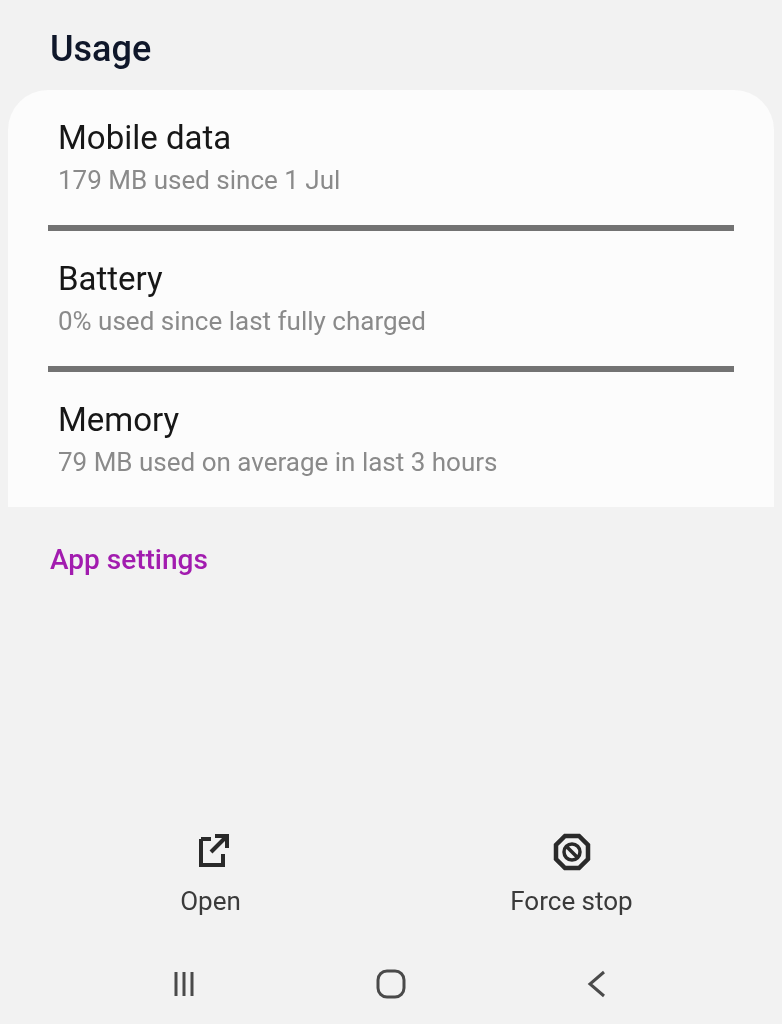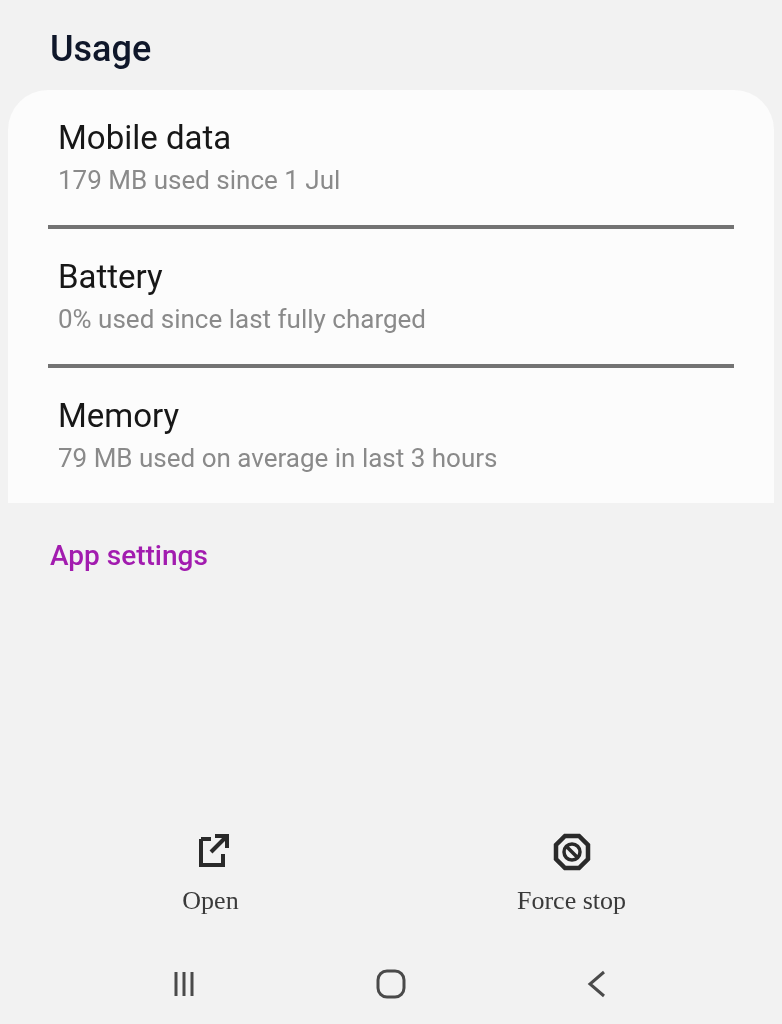--- a/index.html
+++ b/index.html
@@ -26,21 +26,21 @@
       border-radius: 40px;
       margin: 0 8px;
       padding: 0 40px;
     }
     .card-no-bottom-radius {
       border-bottom-left-radius: 0;
       border-bottom-right-radius: 0;
     }
     .list-item {
       padding: 28px 10px 30px 10px;
-      border-bottom: 4px solid #737373;
+      border-bottom: 6px solid #737373;
     }
     .list-item:last-child {
       border-bottom: none;
     }
     .item-title {
       font-size: 33px;
       color: #171717;
       font-weight: 400;
       margin-bottom: 8px;
     }
@@ -80,21 +80,20 @@
       width: 40px;
       height: 40px;
       display: flex;
       align-items: center;
       justify-content: center;
     }
     .action-label {
       font-size: 26px;
       color: #3a3a3a;
       font-weight: 400;
-      font-family: Liberation Serif, serif;
     }
     .nav-bar {
       position: absolute;
       bottom: 10px;
       left: 0;
       right: 0;
       height: 60px;
       display: flex;
       justify-content: space-around;
       align-items: center;

